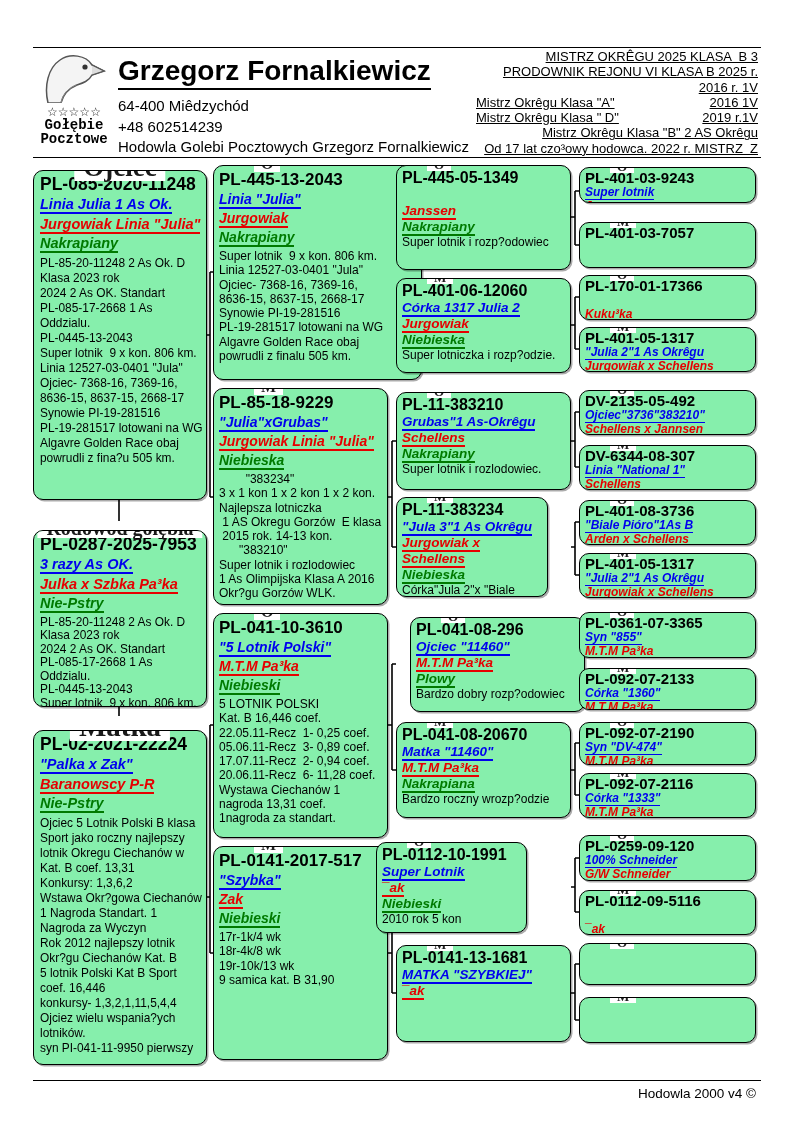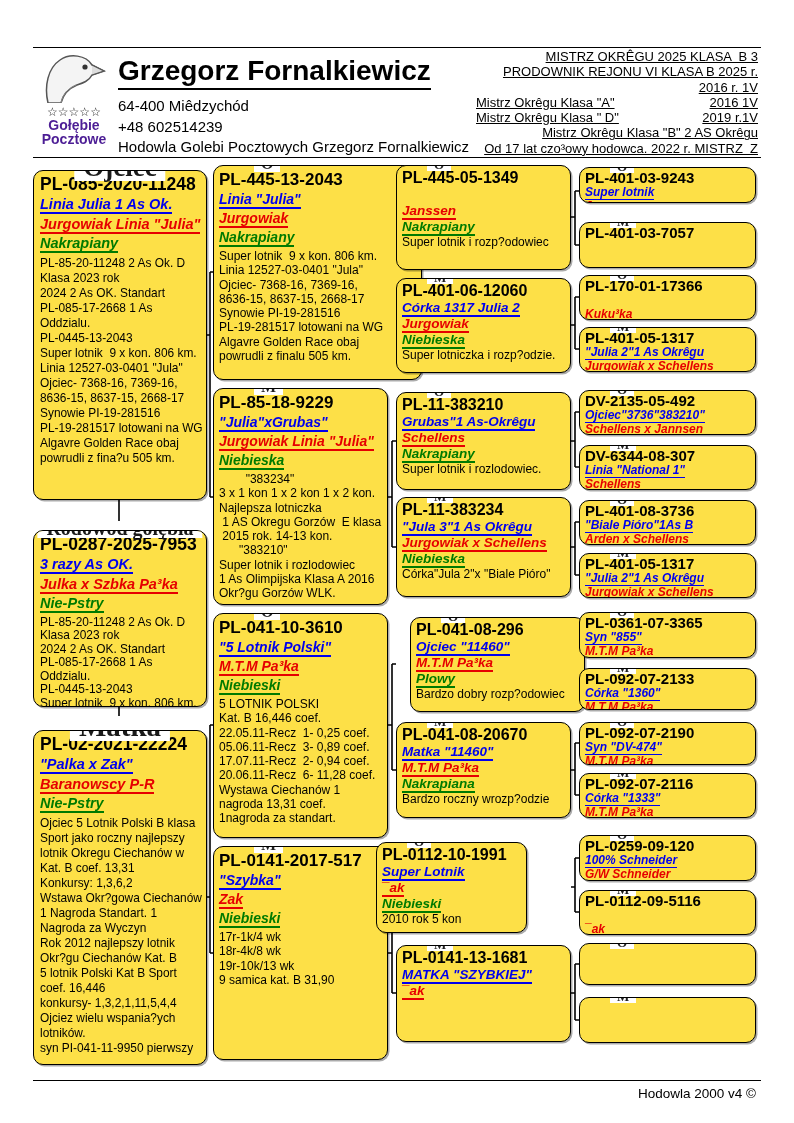--- a/index.html
+++ b/index.html
@@ -3,31 +3,31 @@
 <meta charset="utf-8">
 <style>
   html,body{margin:0;padding:0;background:#fff;}
   .page{position:relative;width:794px;height:1123px;background:#fff;overflow:hidden;
         font-family:"Liberation Sans",sans-serif;color:#000;}
   .hr{position:absolute;left:33px;right:33px;border-top:1.6px solid #000;height:0;}
 
   
   .logo{position:absolute;left:34px;top:53px;width:80px;text-align:center;}
   .logo .stars{font-size:12px;line-height:11px;color:#222;letter-spacing:0;}
-  .logo .lg{font-family:Liberation Sans, sans-serif;font-weight:bold;font-size:14px;line-height:14px;color:#4c1d95;}
+  .logo .lg{font-family:Liberation Mono, monospace;font-weight:bold;font-size:14px;line-height:14px;color:#000000;}
   .name{position:absolute;left:118px;top:55px;font-size:28px;font-weight:bold;
         border-bottom:2.5px solid #000;padding-bottom:1px;line-height:32px;}
   .info{position:absolute;left:118px;top:96px;font-size:15px;line-height:20.5px;}
   .ach{position:absolute;left:428px;top:49px;width:330px;font-size:13px;line-height:15.3px;}
   .ach-row{display:flex;text-decoration:underline;}
   .ach-l{flex:1;text-align:left;padding-left:48px;white-space:pre;}
   .ach-r{text-align:right;white-space:pre;}
 
   
-  .pbox{position:absolute;background:#fde047;border:1.6px solid #000;border-radius:10px;
+  .pbox{position:absolute;background:#86efac;border:1.6px solid #000;border-radius:10px;
         box-sizing:border-box;box-shadow:1.5px 1.5px 0 rgba(0,0,0,.33);overflow:hidden;}
   .btitle{position:absolute;left:50%;transform:translateX(-50%);background:#fff;padding:0 9px;
         font-family:"Liberation Serif",serif;font-weight:bold;white-space:nowrap;line-height:1;color:#1a1a1a;}
   .tag{position:absolute;background:#fff;padding:0 7px;font-family:"Liberation Serif",serif;
         font-weight:bold;color:#222;line-height:1;}
   .ring{font-weight:bold;}
   .line{font-weight:bold;font-style:italic;}
   .line span{border-bottom:2px solid currentColor;}
   .blue{color:#0000EE;} .red{color:#E60000;} .green{color:#007A00;}
   .body{white-space:pre-wrap;}
@@ -274,21 +274,21 @@
         <div class="body">Super lotniczka i rozp?odzie.</div>
       </div>
       <div class="pbox g3" style="left: 396px; top: 392px; width: 175px; height: 98px;">
         <div class="tag">O</div>
         <div class="ring">PL-11-383210</div>
         <div class="line blue"><span>Grubas"1 As-Okrêgu</span></div>
         <div class="line red"><span>Schellens</span></div>
         <div class="line green"><span>Nakrapiany</span></div>
         <div class="body">Super lotnik i rozlodowiec.</div>
       </div>
-      <div class="pbox g3" style="left: 396px; top: 497px; width: 175px; height: 100px;">
+      <div class="pbox g3" style="left: 396px; top: 497px; width: 152px; height: 100px;">
         <div class="tag">M</div>
         <div class="ring">PL-11-383234</div>
         <div class="line blue"><span>"Jula 3"1 As Okrêgu</span></div>
         <div class="line red"><span>Jurgowiak x Schellens</span></div>
         <div class="line green"><span>Niebieska</span></div>
         <div class="body">Córka"Jula 2"x "Biale Pióro"</div>
       </div>
       <div class="pbox g3" style="left: 396px; top: 617px; width: 175px; height: 95px; margin-left: 14px;">
         <div class="tag">O</div>
         <div class="ring">PL-041-08-296</div>

